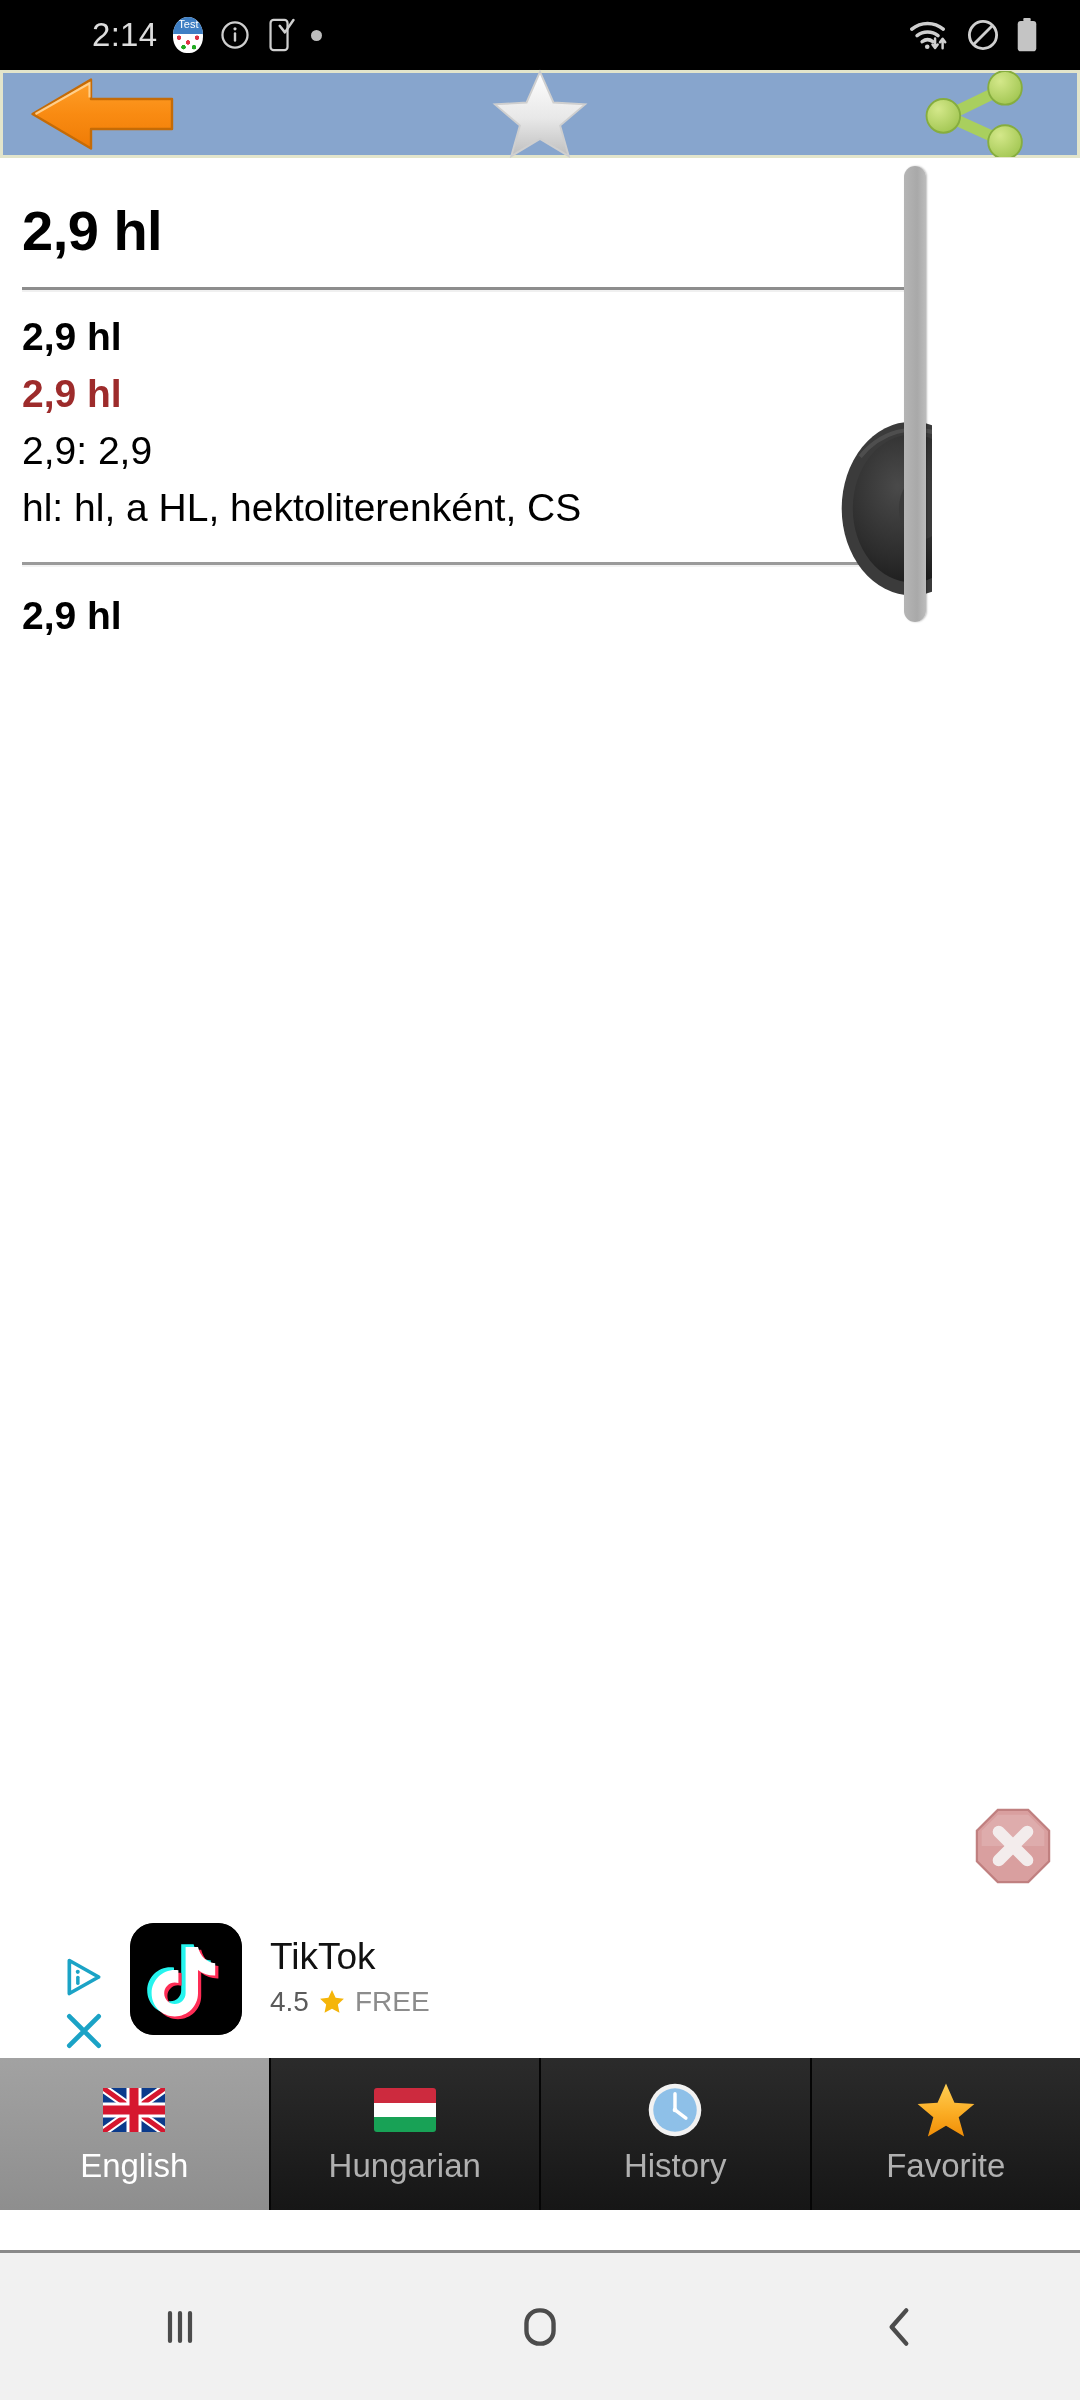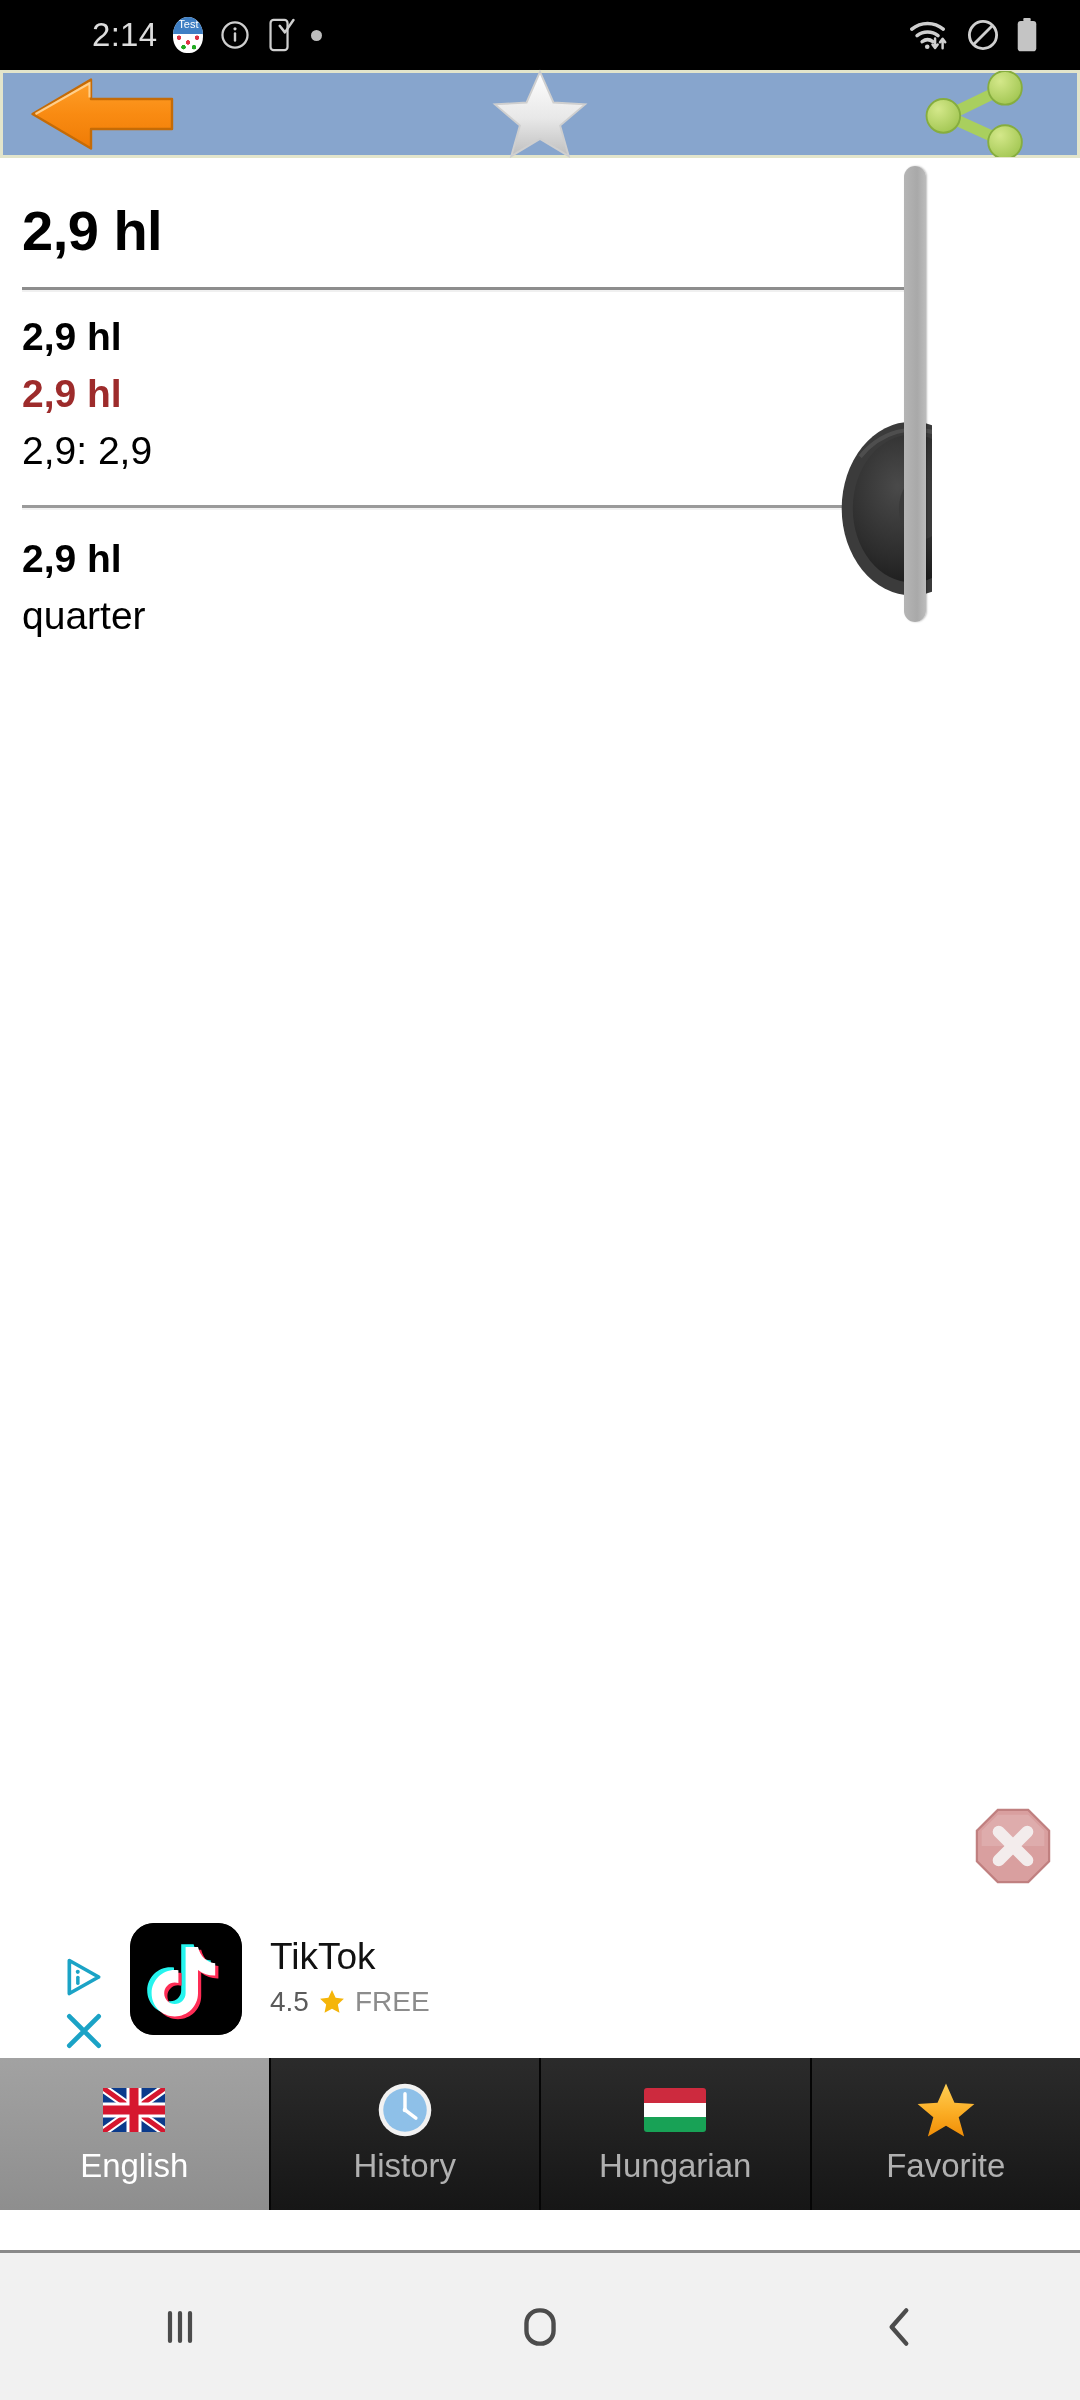--- a/index.html
+++ b/index.html
@@ -236,27 +236,27 @@
   <div class="content">
 
     <div class="headword">2,9 hl</div>
 
     <div class="hr-thick"></div>
 
     <div class="defblock">
       <div class="d-line d-bold">2,9 hl</div>
       <div class="d-line d-red">2,9 hl</div>
       <div class="d-line">2,9: 2,9</div>
+      <div class="d-line">hl: hl, a HL, hektoliterenként, CS</div>
     </div>
 
     <div class="hr-thin"></div>
 
     <div class="block2">
       <div class="d-line d-bold">2,9 hl</div>
-      <div class="d-line">quarter</div>
     </div>
 
     <div class="speaker">
       <svg width="170" height="185" viewBox="0 0 92 100">
         <defs>
           <radialGradient id="gCone" cx=".38" cy=".35" r=".78">
             <stop offset="0" stop-color="#4a4a4a"></stop>
             <stop offset="0.6" stop-color="#2d2d2d"></stop>
             <stop offset="1" stop-color="#161616"></stop>
           </radialGradient>
@@ -341,35 +341,35 @@
           <path d="M0 0 L62 44 M62 0 L0 44" stroke="#d6172f" stroke-width="5"></path>
           <path d="M31 0 V44 M0 22 H62" stroke="#fff" stroke-width="15"></path>
           <path d="M31 0 V44 M0 22 H62" stroke="#d6172f" stroke-width="9"></path>
         </svg>
       </span>
       <span class="tab-label">English</span>
     </div>
 
     <div class="tab">
       <span class="tab-ico">
+        <span class="flag-hu"></span>
+      </span>
+      <span class="tab-label">Hungarian</span>
+    </div>
+
+    <div class="tab">
+      <span class="tab-ico">
         <svg width="58" height="58" viewBox="0 0 32 32">
           <circle cx="16" cy="16" r="14.5" fill="#f2f2f2"></circle>
           <circle cx="16" cy="16" r="12" fill="#8ec0e8"></circle>
           <path d="M16 7 V16 L22 20.5" fill="none" stroke="#fff" stroke-width="1.9" stroke-linecap="round"></path>
           <circle cx="16" cy="16" r="1.3" fill="#fff"></circle>
         </svg>
       </span>
       <span class="tab-label">History</span>
-    </div>
-
-    <div class="tab">
-      <span class="tab-ico">
-        <span class="flag-hu"></span>
-      </span>
-      <span class="tab-label">Hungarian</span>
     </div>
 
     <div class="tab">
       <span class="tab-ico">
         <svg width="62" height="58" viewBox="0 0 50 48">
           <defs>
             <linearGradient id="gOrStar" x1="0" y1="0" x2="0" y2="1">
               <stop offset="0" stop-color="#ffcf55"></stop>
               <stop offset="0.55" stop-color="#fbad24"></stop>
               <stop offset="1" stop-color="#f08d06"></stop>

